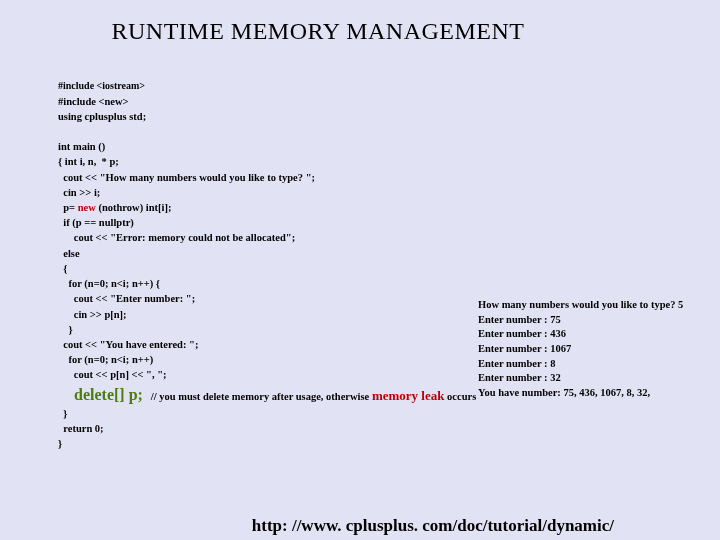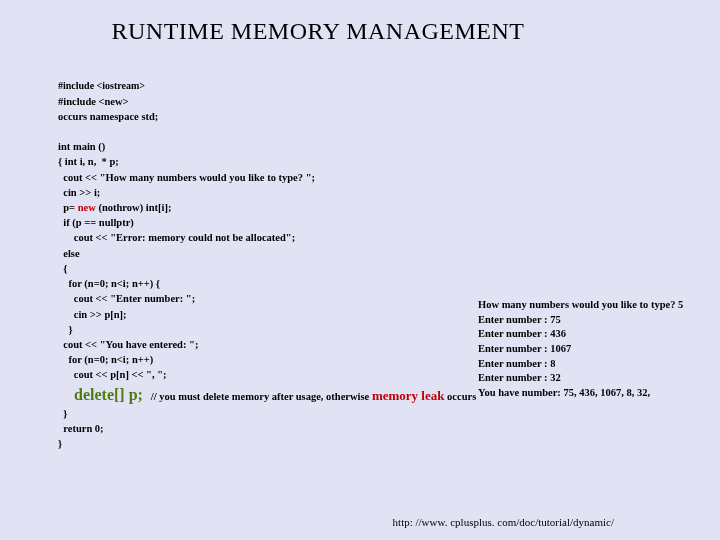--- a/index.html
+++ b/index.html
@@ -55,35 +55,36 @@
     position: absolute;
     top: 298px;
     left: 478px;
     font-size: 10.5px;
     line-height: 1.4;
     white-space: pre;
     font-weight: bold;
   }
   .url {
     position: absolute;
-    bottom: 12px;
+    bottom: 4px;
     right: 22px;
-    font-size: 11px;
+    font-size: 17px;
+    font-weight: bold;
   }
 </style>
 </head>
 <body>
 
 <div class="slide">
 
   <div class="title">RUNTIME MEMORY MANAGEMENT</div>
 
   <div class="code"><span class="include1">#include &lt;iostream&gt;</span>
 <span>#include &lt;new&gt;</span>
-<span>occurs namespace std;</span>
+<span>using cplusplus std;</span>
 
 <span>int main ()</span>
 <span>{ int i, n,  * p;</span>
 <span>  cout &lt;&lt; "How many numbers would you like to type? ";</span>
 <span>  cin &gt;&gt; i;</span>
 <span>  p= </span><span class="kw-new">new</span><span> (nothrow) int[i];</span>
 <span>  if (p == nullptr)</span>
 <span>      cout &lt;&lt; "Error: memory could not be allocated";</span>
 <span>  else</span>
 <span>  {</span>

